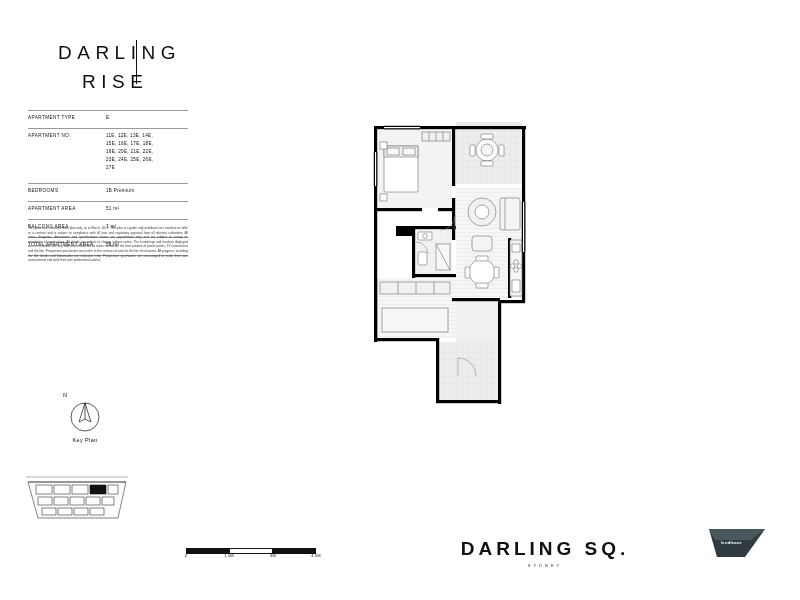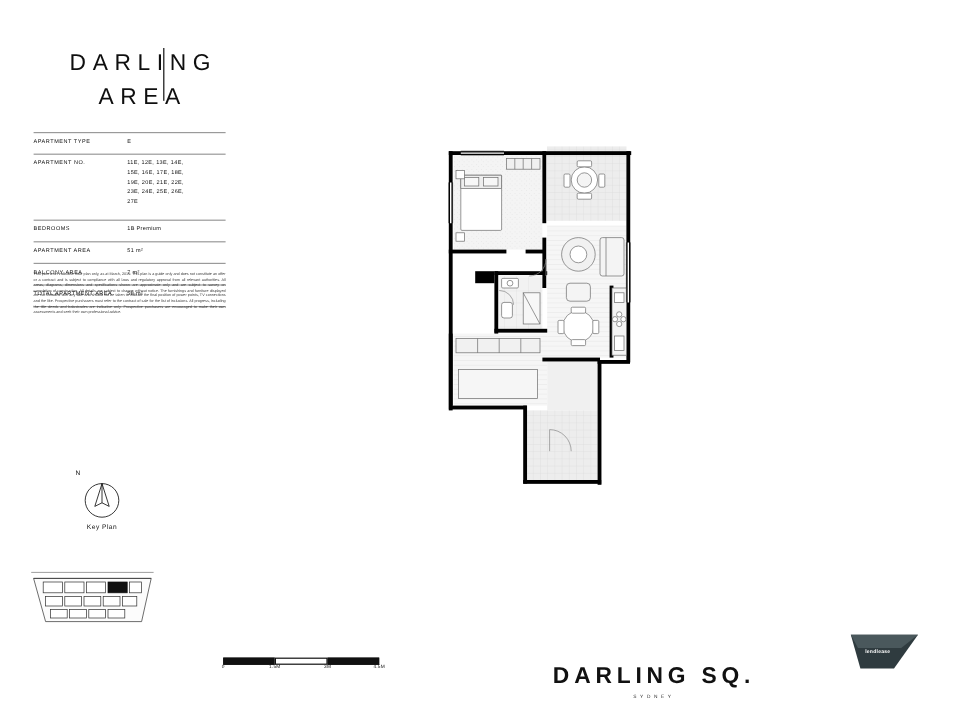--- a/index.html
+++ b/index.html
@@ -67,21 +67,21 @@
   .scalebar .bar i{display:block;height:4px;flex:1 1 0;border:0.5px solid #111;}
   .scalebar .bar i:nth-child(odd){background:#111;}
   .scalebar .bar i:nth-child(even){background:#fff;}
   .scalebar .ticks{position:relative;height:9px;width:130px;}
   .scalebar .ticks span{
     position:absolute;top:1px;font-size:4px;letter-spacing:0.2px;color:#111;
     transform:translateX(-50%);
   }
 
   
-  .ds-logo{position:absolute;left:455px;top:553px;width:180px;text-align:center;}
+  .ds-logo{position:absolute;left:455px;top:538px;width:180px;text-align:center;}
   .ds-logo .t1{font-size:19px;letter-spacing:4px;font-weight:700;color:#111;}
   .ds-logo .t2{font-size:4px;letter-spacing:3px;color:#333;margin-top:3px;}
 
   .ll-logo{position:absolute;left:707px;top:527px;width:60px;height:34px;}
   .ll-logo .label{
     position:absolute;left:14px;top:13px;
     font-size:4.2px;letter-spacing:0.2px;color:#fff;font-weight:700;
   }
 
   
@@ -89,21 +89,21 @@
   .plan svg{display:block;}
 </style>
 </head>
 <body>
 
 <div class="page">
 
   <div class="logo">
     <div class="bar"></div>
     <div class="line1">DARLING</div>
-    <div class="line2">AREA</div>
+    <div class="line2">RISE</div>
   </div>
 
   <div class="spec">
 
     <div class="row first">
       <div class="k">APARTMENT TYPE</div>
       <div class="v">
         <span class="ln">E</span>
       </div>
     </div>

